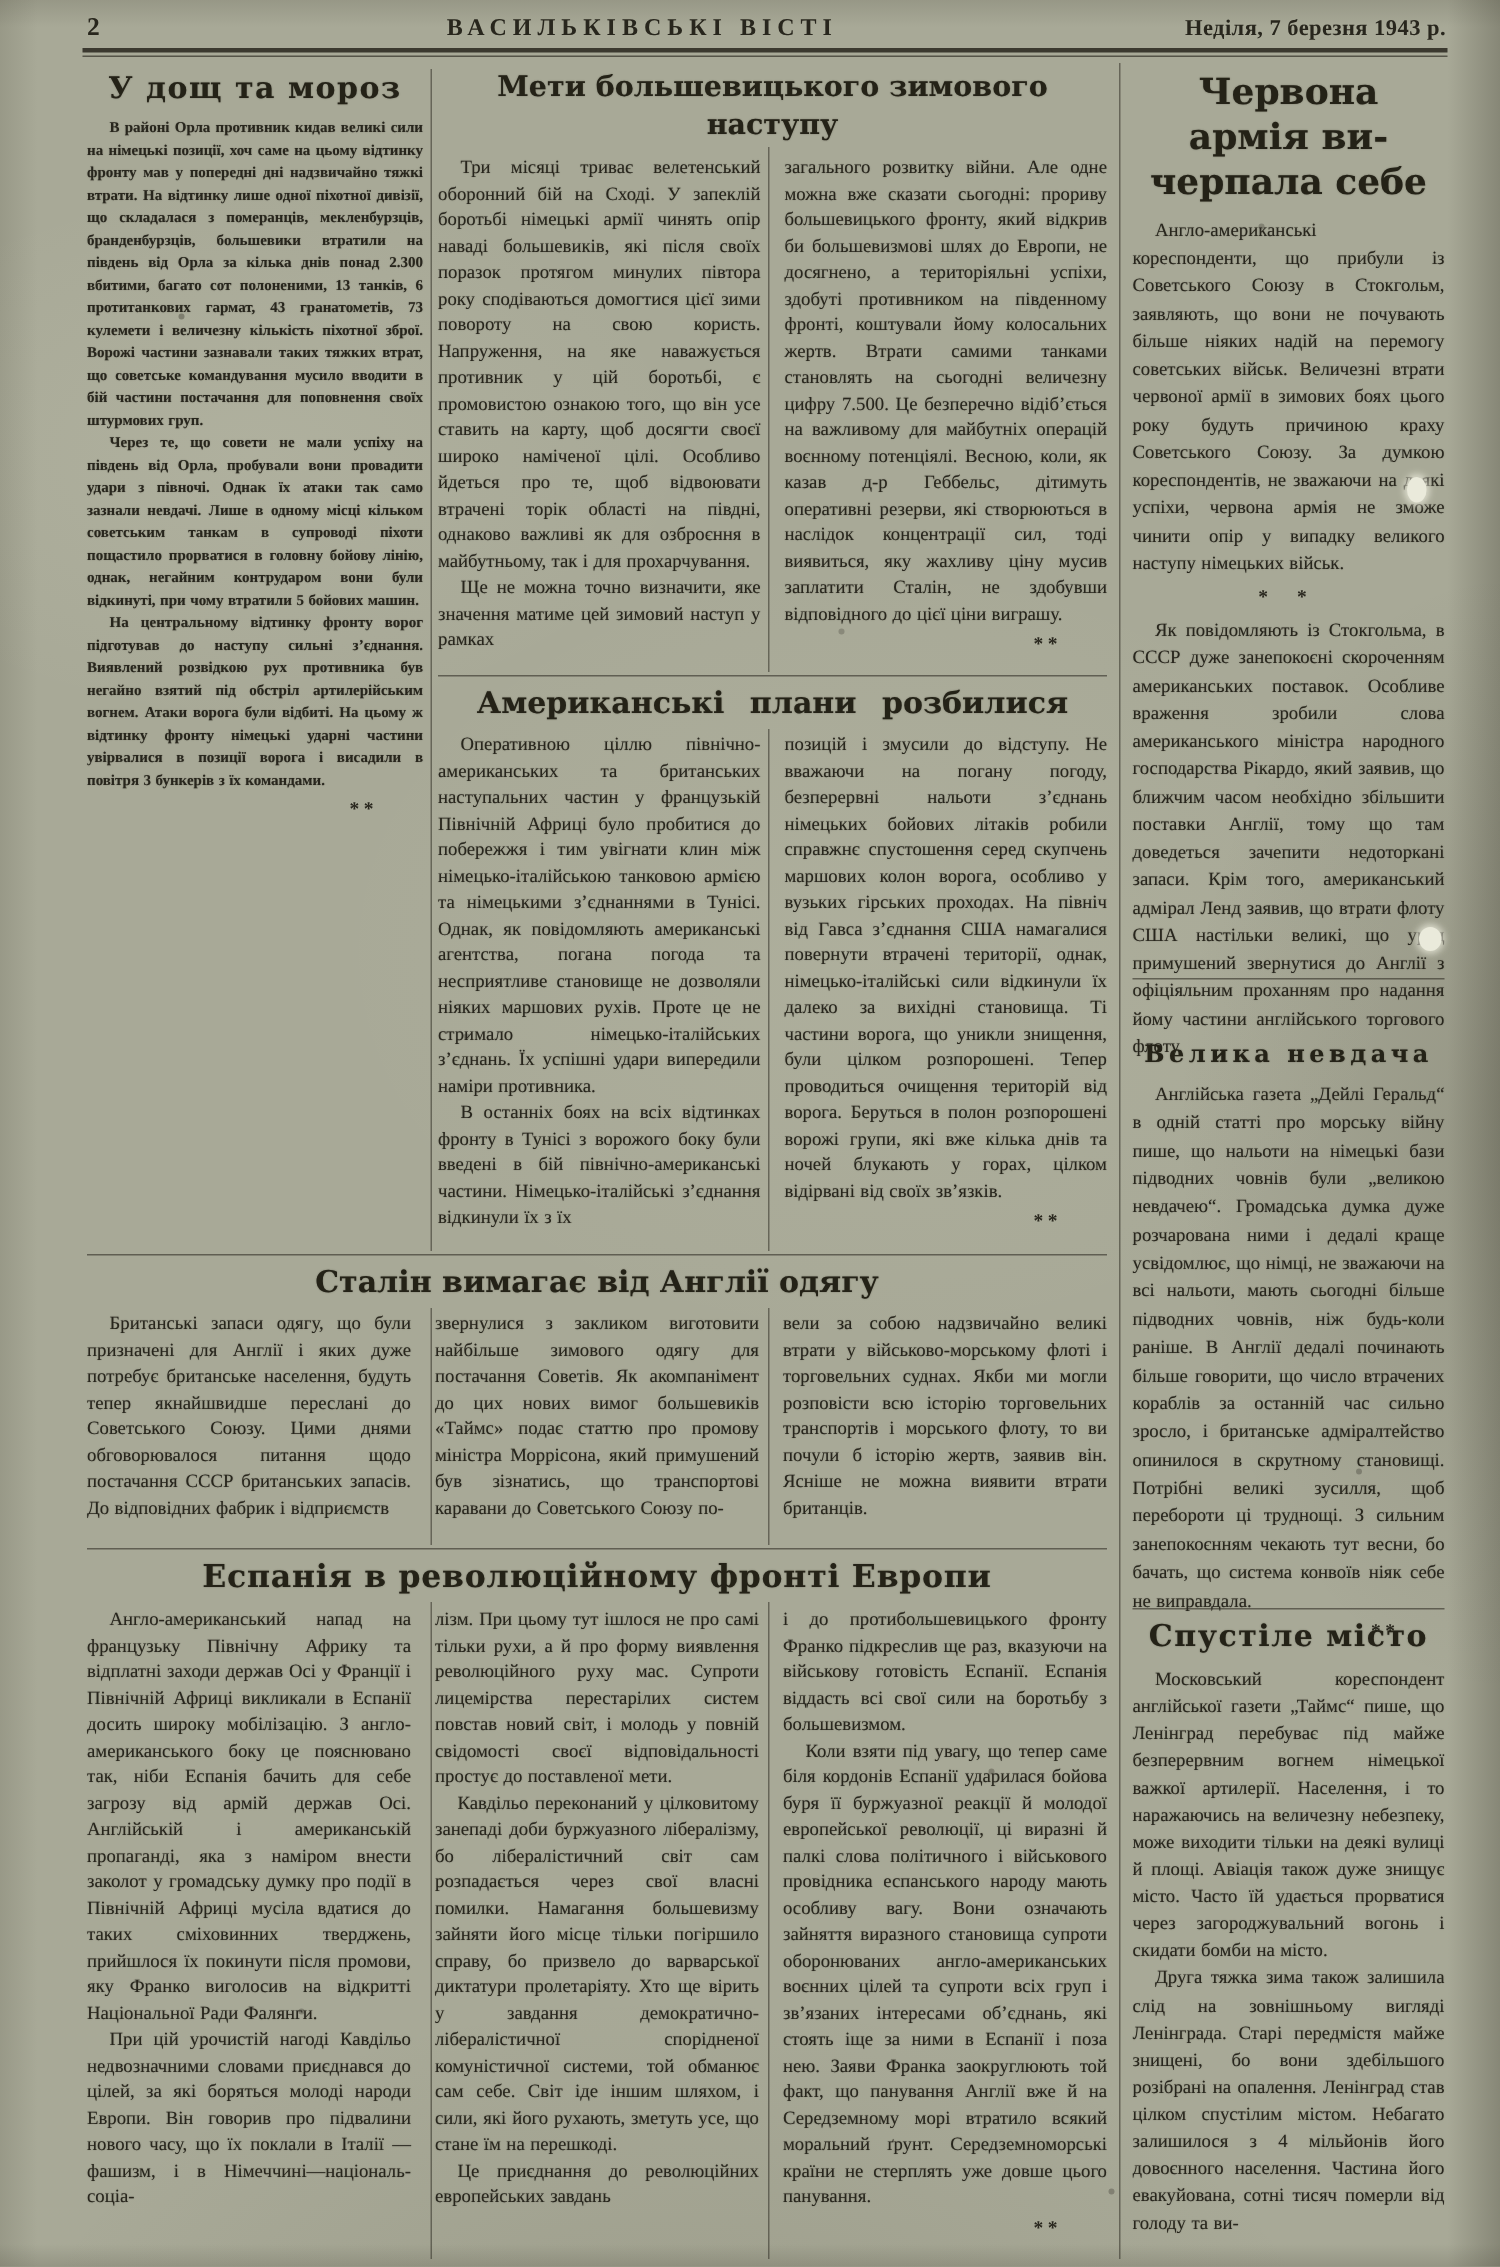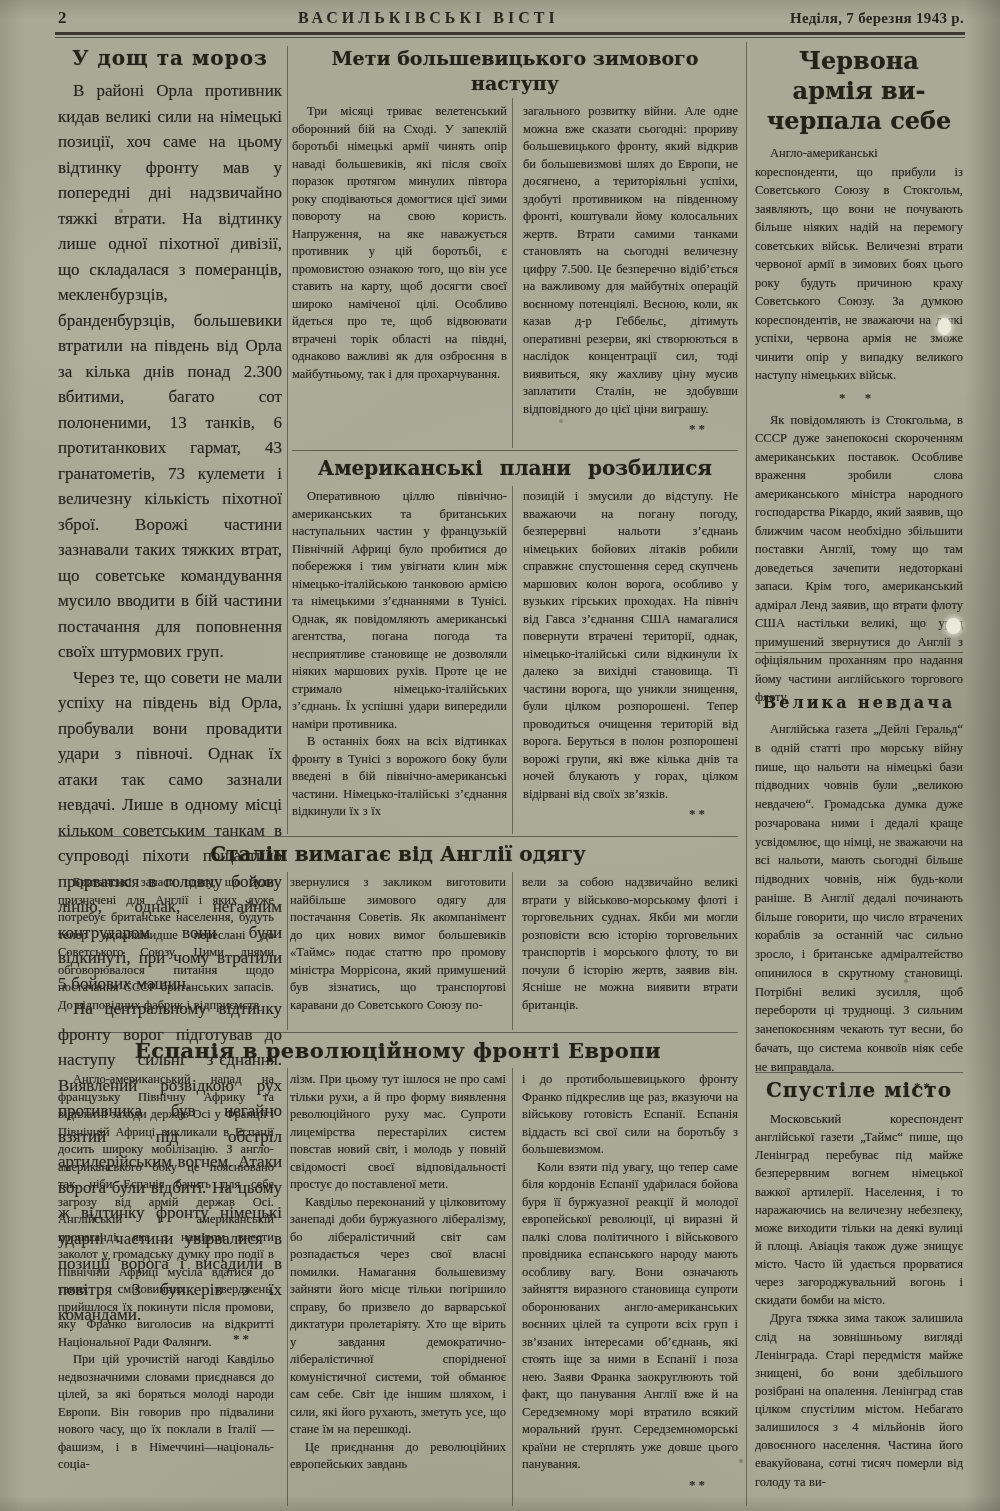--- a/index.html
+++ b/index.html
@@ -26,21 +26,21 @@
   .block { position:absolute; }
   .headline { font-family:"DejaVu Serif",serif; font-weight:bold; text-align:center;
     color:#242217; text-shadow:0 0 1px rgba(36,34,24,0.45); margin-bottom:8px; }
   .hl-line { display:block; }
   .body-text { font-size:12.5px; line-height:1.4; word-spacing:0.5px;
     text-shadow:0 0 0.8px rgba(40,38,30,0.45); }
   .body-text p { margin:0; text-indent:15px; text-align:justify; }
   .continued > .body-text p:first-child { text-indent:0; }
 
   #left-col .headline { font-size:20px; letter-spacing:1px; }
-  #left-col .body-text { font-size:17px; line-height:1.5; }
+  #left-col .body-text { font-size:10px; line-height:1.5;font-weight:bold; }
   #middle-top .headline { font-size:19px; line-height:1.3; }
   #middle-mid .headline { font-size:20px; word-spacing:10px; }
   #moscow .headline { font-size:20px; }
   #spain .headline { font-size:21px; letter-spacing:0.5px; }
   #red-army .headline { font-size:24px; line-height:1.25; }
   #red-army .body-text { line-height:1.48; }
   #failure .headline { font-size:16px; letter-spacing:3px; }
   #failure .body-text { line-height:1.5; }
   #empty-city .headline { font-size:20px; letter-spacing:1px; }
   #empty-city .body-text { line-height:1.45; }
@@ -82,20 +82,21 @@
   </section>
 
   <section class="block" id="middle-top" style="left:292px; top:46px; width:446px; height:400px;">
     <h2 class="headline">
       <span class="hl-line">Мети большевицького зимового наступу</span>
     </h2>
     <div class="cols">
       <div class="col">
         <div class="body-text">
             <p>Три місяці триває велетенський оборонний бій на Сході. У запеклій боротьбі німецькі армії чинять опір наваді большевиків, які після своїх поразок протягом минулих півтора року сподіваються домогтися цієї зими повороту на свою користь. Напруження, на яке наважується противник у цій боротьбі, є промовистою ознакою того, що він усе ставить на карту, щоб досягти своєї широко наміченої цілі. Особливо йдеться про те, щоб відвоювати втрачені торік області на півдні, однаково важливі як для озброєння в майбутньому, так і для прохарчування.</p>
+            <p>Ще не можна точно визначити, яке значення матиме цей зимовий наступ у рамках</p>
           </div>
       </div>
       <div class="col continued">
         <div class="body-text">
             <p>загального розвитку війни. Але одне можна вже сказати сьогодні: прориву большевицького фронту, який відкрив би большевизмові шлях до Европи, не досягнено, а територіяльні успіхи, здобуті противником на південному фронті, коштували йому колосальних жертв. Втрати самими танками становлять на сьогодні величезну цифру 7.500. Це безперечно відіб’ється на важливому для майбутніх операцій воєнному потенціялі. Весною, коли, як казав д-р Геббельс, дітимуть оперативні резерви, які створюються в наслідок концентрації сил, тоді виявиться, яку жахливу ціну мусив заплатити Сталін, не здобувши відповідного до цієї ціни виграшу.</p>
           </div>
         <div class="end-mark">**</div>
       </div>
     </div>
   </section>

